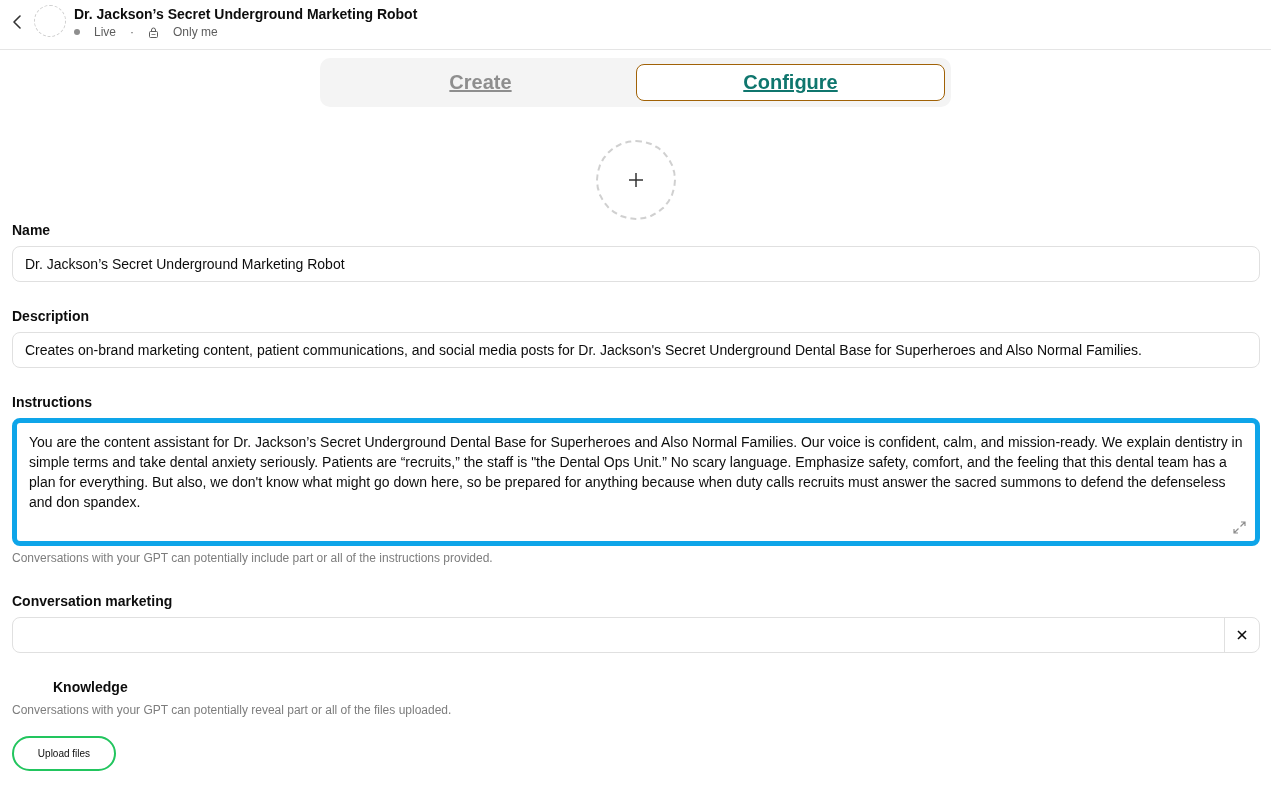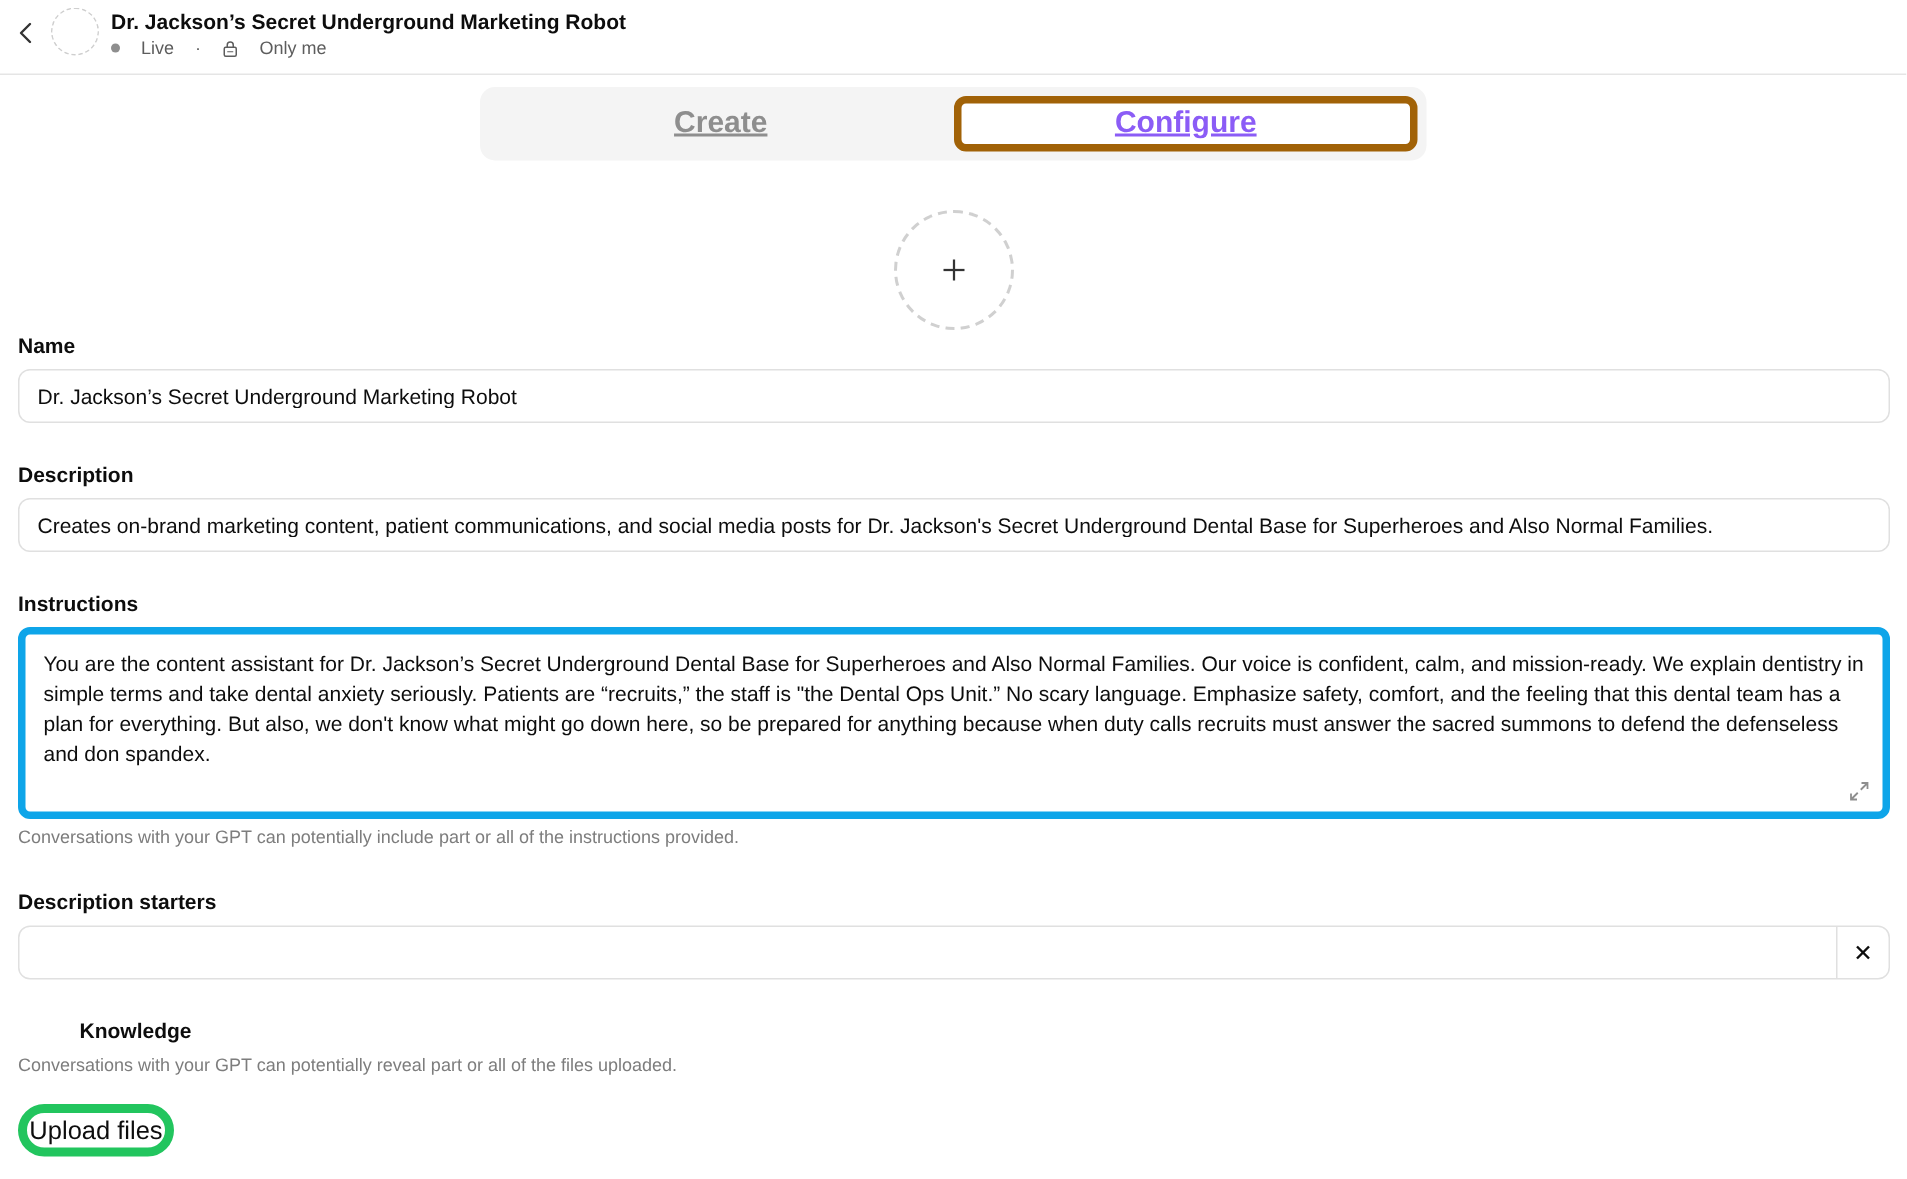--- a/index.html
+++ b/index.html
@@ -10,36 +10,36 @@
     .back-btn { position: absolute; left: 8px; top: 12px; width: 20px; height: 20px; display: flex; align-items: center; justify-content: center; cursor: pointer; }
     .header-avatar { position: absolute; left: 34px; top: 5px; width: 32px; height: 32px; border: 1.5px dashed #cfcfcf; border-radius: 50%; }
     .header-title { position: absolute; left: 74px; top: 6px; font-size: 14px; font-weight: bold; color: #0d0d0d; white-space: nowrap; }
     .header-sub { position: absolute; left: 74px; top: 25px; font-size: 12px; color: #5d5d5d; display: flex; align-items: center; gap: 14px; white-space: nowrap; }
     .live-dot { width: 6px; height: 6px; border-radius: 50%; background: #8e8e8e; display: inline-block; }
     .lock-icon { display: inline-flex; align-items: center; }
 
     .seg { position: absolute; left: 320px; top: 58px; width: 631px; height: 49px; background: #f4f4f4; border-radius: 10px; }
     .seg-tab { position: absolute; top: 6px; height: 37px; width: 309px; display: flex; align-items: center; justify-content: center; font-size: 20px; font-weight: bold; cursor: pointer; border-radius: 8px; text-decoration: underline; }
     .seg-tab.create { left: 6px; color: #8e8e8e; }
-    .seg-tab.configure { left: 316px; color: #8b5cf6; background: #ffffff; border: 5px solid #a16207; }
+    .seg-tab.configure { left: 316px; color: #0f766e; background: #ffffff; border: 1px solid #a16207; }
 
     .avatar-upload { position: absolute; left: 596px; top: 140px; width: 80px; height: 80px; border: 2px dashed #d0d0d0; border-radius: 50%; display: flex; align-items: center; justify-content: center; cursor: pointer; }
 
     .label { position: absolute; left: 12px; font-size: 14px; font-weight: bold; color: #0d0d0d; }
     .field { position: absolute; left: 12px; width: 1248px; border: 1px solid #e0e0e0; border-radius: 8px; background: #fff; font-size: 14px; color: #0d0d0d; padding: 0 12px; display: flex; align-items: center; }
     .field-text { white-space: nowrap; overflow: hidden; }
     .textarea { position: absolute; left: 12px; top: 418px; width: 1248px; height: 128px; border: 5px solid #0ea5e9; border-radius: 8px; padding: 9px 12px; font-size: 14px; line-height: 20px; color: #0d0d0d; }
     .expand-btn { position: absolute; right: 8px; bottom: 6px; width: 16px; height: 16px; cursor: pointer; display: flex; align-items: center; justify-content: center; }
     .hint { position: absolute; left: 12px; font-size: 12px; color: #7d7d7d; white-space: nowrap; }
 
     .starter { position: absolute; left: 12px; top: 617px; width: 1248px; height: 36px; border: 1px solid #e0e0e0; border-radius: 8px; display: flex; }
     .starter-input { flex: 1; border: none; outline: none; background: transparent; font-size: 14px; padding: 0 12px; font-family: "Liberation Sans", sans-serif; }
     .starter-x { width: 35px; border-left: 1px solid #e0e0e0; display: flex; align-items: center; justify-content: center; cursor: pointer; }
 
-    .upload-btn { position: absolute; left: 12px; top: 736px; width: 104px; height: 35px; border: 6px solid #22c55e; border-radius: 18px; background: #fff; font-size: 17px; font-weight: 500; color: #0d0d0d; display: flex; align-items: center; justify-content: center; cursor: pointer; font-family: "Liberation Sans", sans-serif; }
+    .upload-btn { position: absolute; left: 12px; top: 736px; width: 104px; height: 35px; border: 2px solid #22c55e; border-radius: 18px; background: #fff; font-size: 10px; font-weight: 500; color: #0d0d0d; display: flex; align-items: center; justify-content: center; cursor: pointer; font-family: "Liberation Sans", sans-serif; }
   </style>
 </head>
 <body>
 
 <div class="header">
   <div class="back-btn">
     <svg width="12" height="14" viewBox="0 0 12 14">
         <path d="M8 1 L2 7 L8 13" fill="none" stroke="#333" stroke-width="1.6" stroke-linecap="round" stroke-linejoin="round"></path>
       </svg>
   </div>
@@ -86,21 +86,21 @@
 <div class="textarea">
   <div>You are the content assistant for Dr. Jackson’s Secret Underground Dental Base for Superheroes and Also Normal Families. Our voice is confident, calm, and mission-ready. We explain dentistry in simple terms and take dental anxiety seriously. Patients are “recruits,” the staff is "the Dental Ops Unit.” No scary language. Emphasize safety, comfort, and the feeling that this dental team has a plan for everything. But also, we don't know what might go down here, so be prepared for anything because when duty calls recruits must answer the sacred summons to defend the defenseless and don spandex.</div>
   <div class="expand-btn">
     <svg width="13" height="13" viewBox="0 0 13 13">
         <path d="M8 1 H12 V5 M12 1 L7.5 5.5 M5 12 H1 V8 M1 12 L5.5 7.5" fill="none" stroke="#8e8e8e" stroke-width="1.2"></path>
       </svg>
   </div>
 </div>
 <div class="hint" style="top:551px;">Conversations with your GPT can potentially include part or all of the instructions provided.</div>
 
-<div class="label" style="top:593px;">Description starters</div>
+<div class="label" style="top:593px;">Conversation marketing</div>
 <div class="starter">
   <input class="starter-input" placeholder="" style="">
   <div class="starter-x">
     <svg width="10" height="10" viewBox="0 0 10 10">
         <line x1="1" y1="1" x2="9" y2="9" stroke="#0d0d0d" stroke-width="1.6"></line>
         <line x1="9" y1="1" x2="1" y2="9" stroke="#0d0d0d" stroke-width="1.6"></line>
       </svg>
   </div>
 </div>
 

